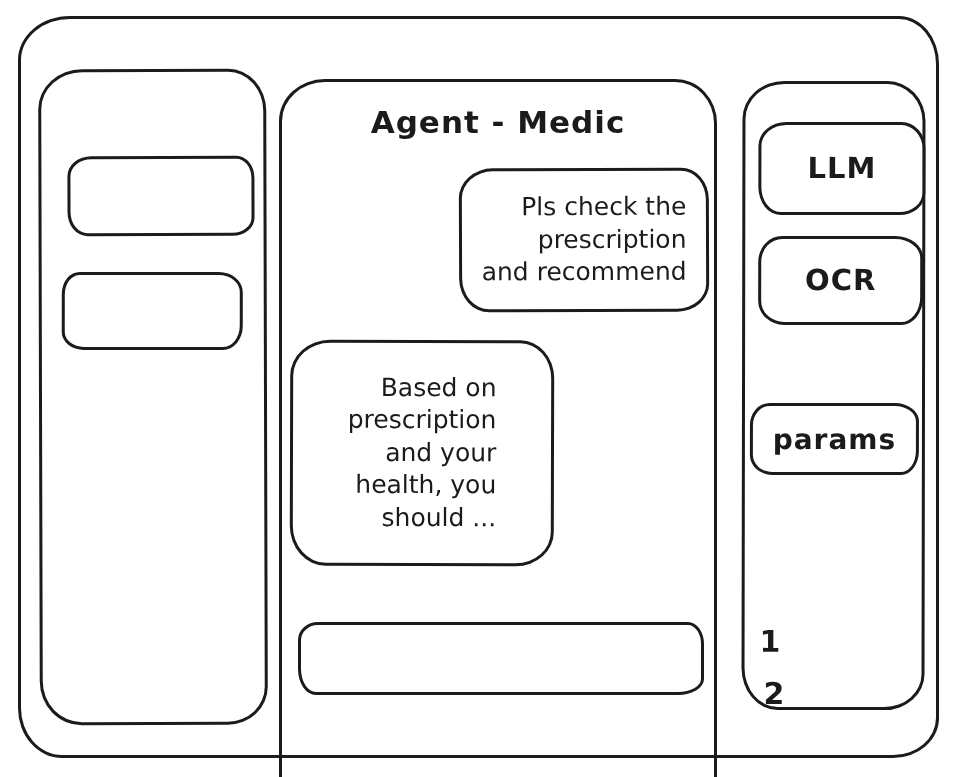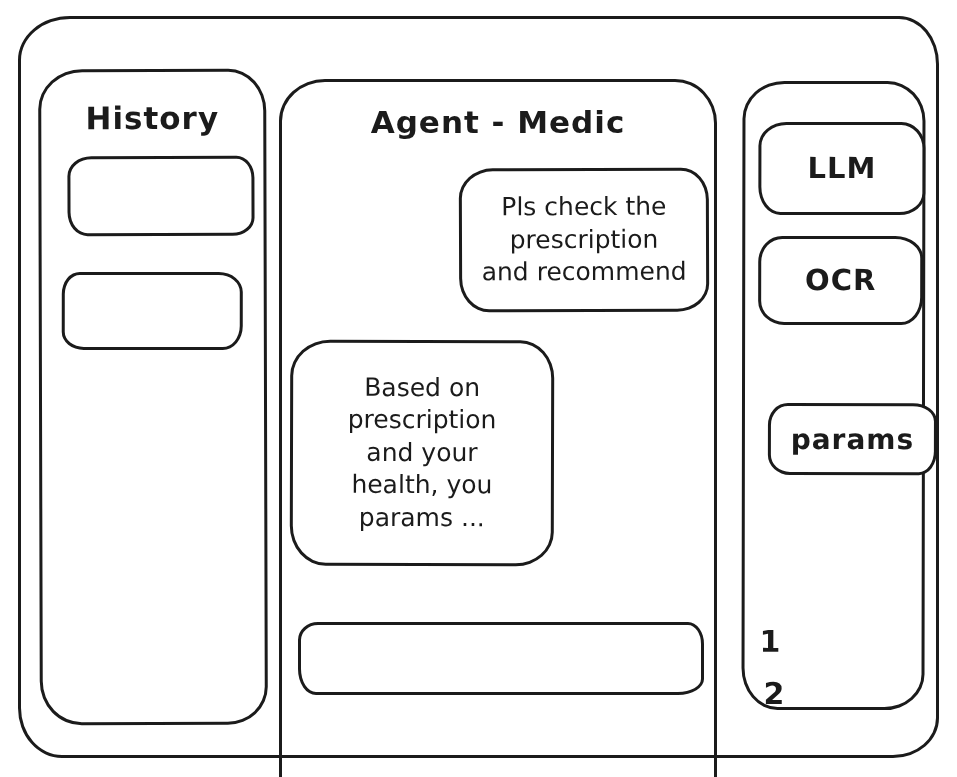--- a/index.html
+++ b/index.html
@@ -73,21 +73,21 @@
     font-weight: 600;
     letter-spacing: 1px;
   }
   .bubble {
     position: absolute;
     border: 3px solid #1b1b1b;
     background: #ffffff;
     display: flex;
     align-items: center;
     justify-content: center;
-    text-align: center;
+    text-align: right;
     font-size: 25px;
     font-weight: 500;
     line-height: 1.3;
     white-space: pre-line;
   }
   .bubble.user {
     left: 177px; top: 86px;
     width: 250px; height: 144px;
     border-radius: 34px 28px 32px 30px / 30px 32px 28px 34px;
     transform: rotate(-0.2deg);
@@ -142,21 +142,20 @@
   .tool-btn.ocr {
     left: 13px; top: 152px;
     width: 165px; height: 89px;
     border-radius: 24px 28px 22px 26px / 26px 22px 28px 24px;
   }
   .tool-btn.params {
     left: 5px; top: 319px;
     width: 169px; height: 72px;
     border-radius: 20px 24px 18px 22px / 22px 18px 24px 20px;
     font-size: 28px;
-    margin-left: 18px;
   }
   .tool-btn.docsource {
     left: 9px; top: 431px;
     width: 165px; height: 121px;
     border-radius: 30px 26px 28px 24px / 26px 28px 24px 30px;
     font-size: 28px;
     white-space: pre-line;
   }
   .doc-num {
     position: absolute;
@@ -166,35 +165,34 @@
   .doc-num.n1 { left: 15px; top: 540px; }
   .doc-num.n2 { left: 19px; top: 592px; }
 </style>
 </head>
 <body>
 
 <div class="screen">
   <div class="frame">
 
     <aside class="history-panel">
-      <div class="history-title">History</div>
       <div class="history-item one"></div>
       <div class="history-item two"></div>
     </aside>
 
     <main class="chat-panel">
       <div class="chat-title">Agent - Medic</div>
       <div class="bubble user">Pls check the
 prescription
 and recommend</div>
       <div class="bubble assistant">Based on
 prescription
 and your
 health, you
-params ...</div>
+should ...</div>
       <input class="chat-input" type="text" placeholder="" style="">
     </main>
 
     <aside class="tools-panel">
       <div class="tool-btn llm">LLM</div>
       <div class="tool-btn ocr">OCR</div>
       <div class="tool-btn params">params</div>
       <div class="doc-num n1">1</div>
       <div class="doc-num n2">2</div>
     </aside>

